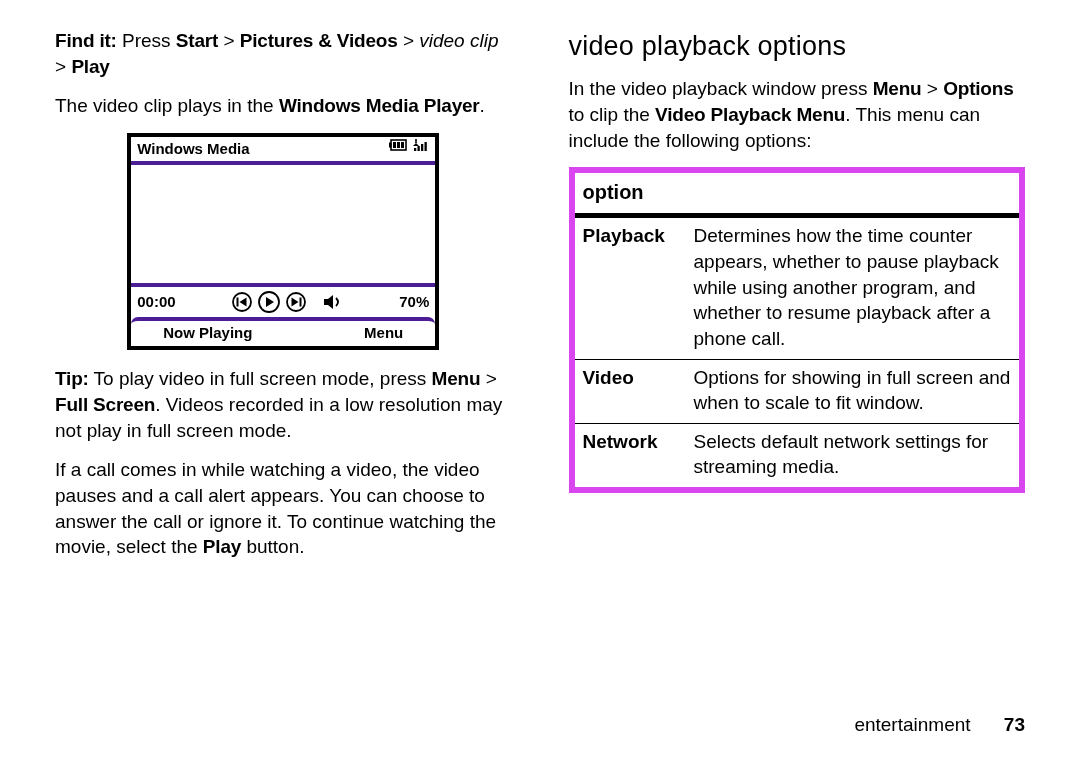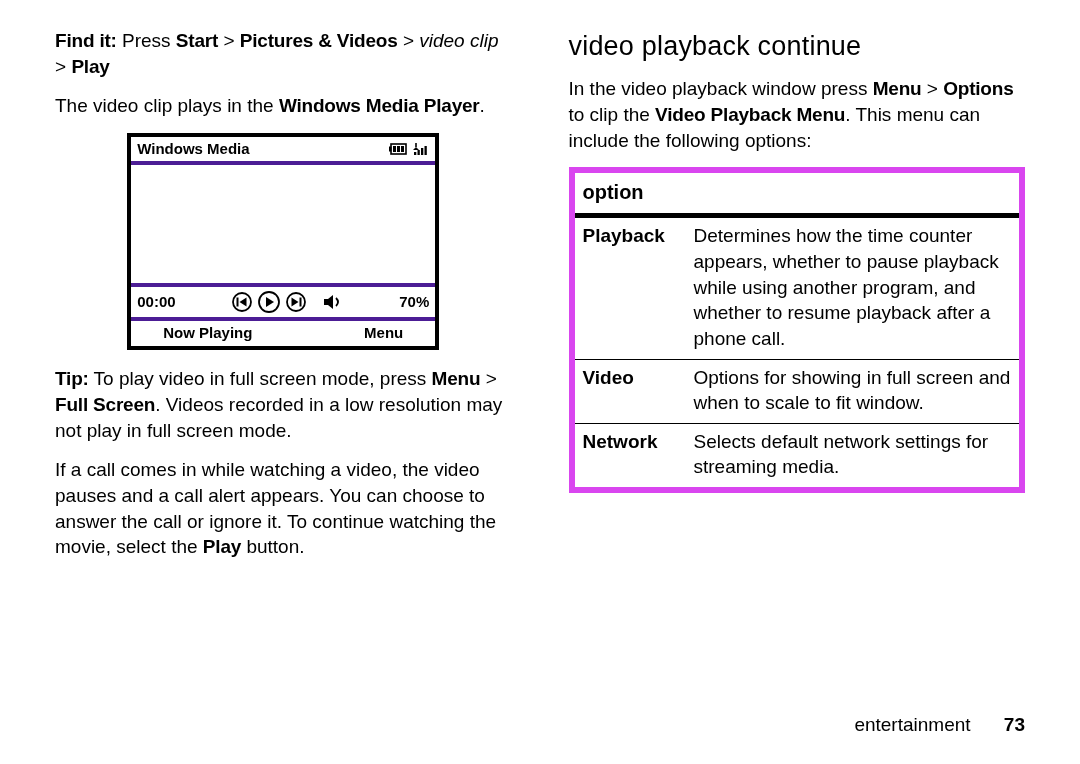--- a/index.html
+++ b/index.html
@@ -31,39 +31,39 @@
 
   
   .phone {
     width: 312px;
     margin: 6px auto 16px auto;
     border: 4px solid #000;
     box-sizing: border-box;
   }
   .phone-row { border-top: 4px solid #4c1d95; }
   .titlebar {
-    display:flex; justify-content: space-between; align-items: center;
+    display:flex; justify-content: space-between; align-items: flex-start;
     padding: 2px 6px;
     font-weight: 700; font-size: 15px;
     font-family: "Arial Narrow", Arial, sans-serif; font-stretch: condensed;
   }
   .titlebar .icons { display:flex; gap:4px; align-items:center;}
   .videoarea { height: 118px; }
   .controls {
     display:flex; align-items:center; justify-content:space-between;
     padding: 3px 6px;
     font-weight:700; font-size:15px;
     font-family: "Arial Narrow", Arial, sans-serif; font-stretch: condensed;
   }
   .controls .center { display:flex; align-items:center; gap:4px; }
   .softkeys {
     display:flex; justify-content:space-between;
     padding: 2px 32px 3px 32px;
     font-weight:700; font-size:15px;
-    font-family: "Arial Narrow", Arial, sans-serif; font-stretch: condensed;
+    font-family: "Arial Narrow", Arial, sans-serif; font-stretch: condensed; border-radius: 7px;
   }
   svg { display:block; }
 
   h2.section {
     margin: 0 0 12px 0;
     font-size: 27px;
     font-weight: 400;
     letter-spacing: 0.2px;
   }
 
@@ -188,21 +188,21 @@
    </p>
 
    <p>
      <span>If a call comes in while watching a video, the video pauses and a call alert appears. You can choose to answer the call or ignore it. To continue watching the movie, select the </span><span class="bold-cond">Play</span><span> button.</span>
    </p>
 
   </div>
 
   <div class="col">
 
-   <h2 class="section">video playback continue</h2>
+   <h2 class="section">video playback options</h2>
 
    <p>
      <span>In the video playback window press </span><span class="bold-cond">Menu</span><span> &gt; </span><span class="bold-cond">Options</span><span> to clip the </span><span class="bold-cond">Video Playback Menu</span><span>. This menu can include the following options:</span>
    </p>
 
    <table class="opttable">
      <tbody>
             <tr>
        <th colspan="2">option</th>
      </tr>

